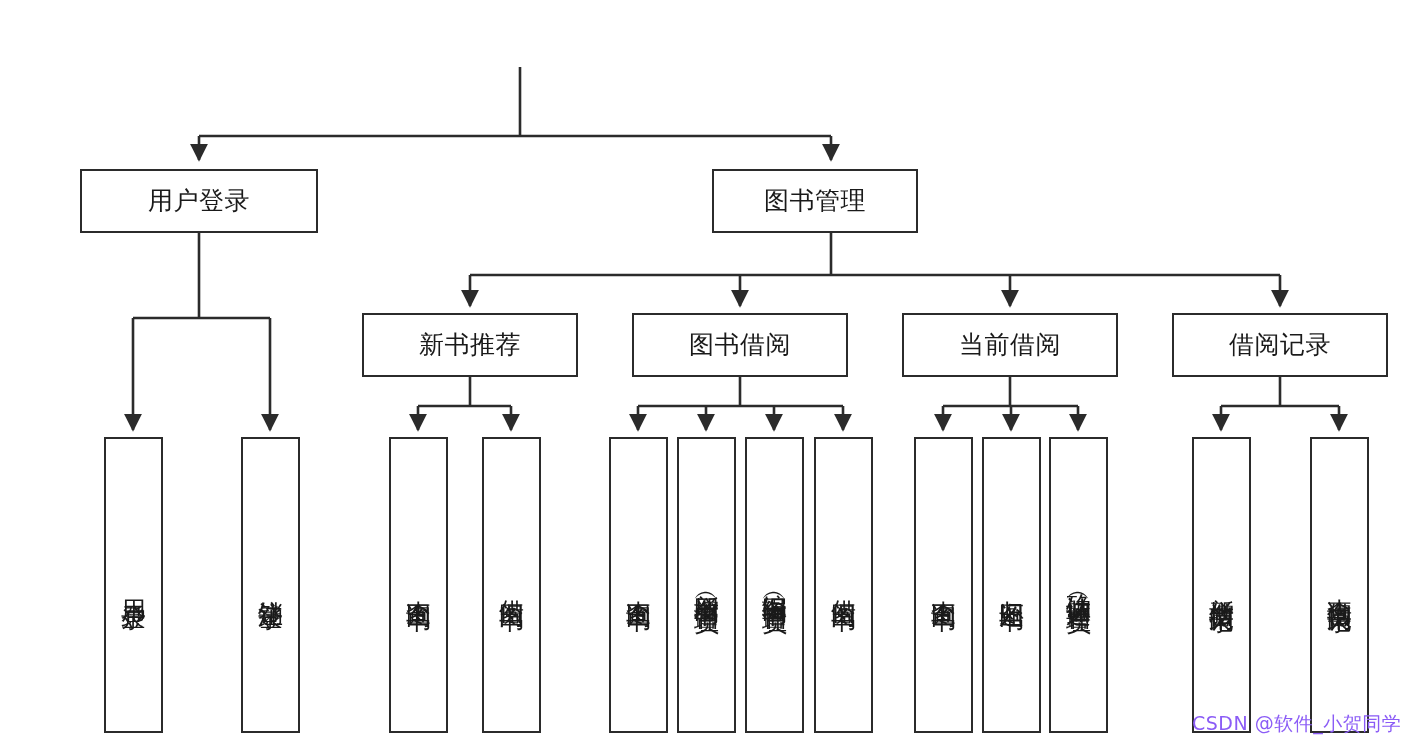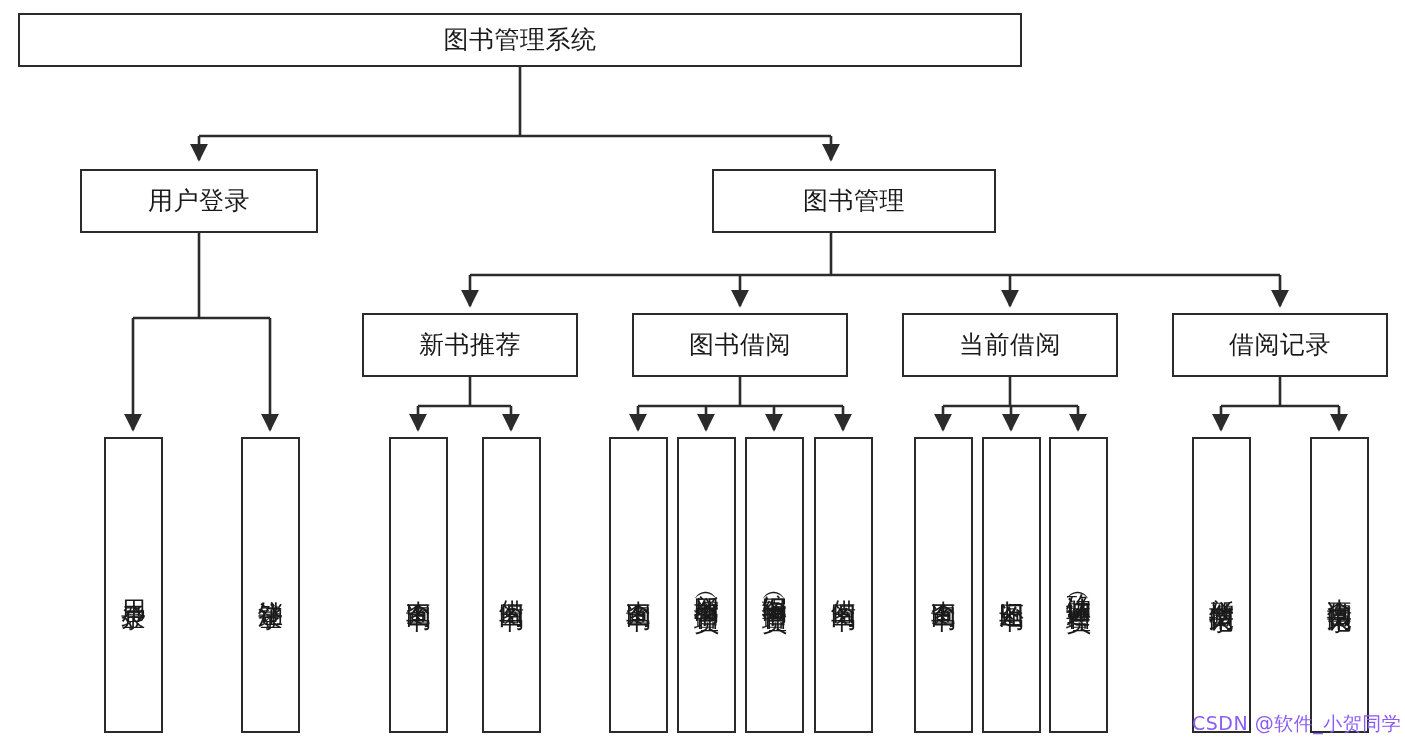--- a/index.html
+++ b/index.html
@@ -120,28 +120,25 @@
       <path d="M 1011 406 L 1011 430" marker-end="url(#arrow)"></path>
       <path d="M 1078 406 L 1078 430" marker-end="url(#arrow)"></path>
 
       <path d="M 1280 377 L 1280 406"></path>
       <path d="M 1221 406 L 1339 406"></path>
       <path d="M 1221 406 L 1221 430" marker-end="url(#arrow)"></path>
       <path d="M 1339 406 L 1339 430" marker-end="url(#arrow)"></path>
     </g>
   </svg>
 
-  <div class="node root horiz" style="left:18px; top:13px; width:1004px; height:54px;">
-    <span class="label">图书管理系统</span>
-  </div>
 
   <div class="node horiz" style="left:80px; top:169px; width:238px; height:64px;">
     <span class="label">用户登录</span>
   </div>
-  <div class="node horiz" style="left:712px; top:169px; width:284px; height:64px;">
+  <div class="node horiz" style="left:712px; top:169px; width:206px; height:64px;">
     <span class="label">图书管理</span>
   </div>
 
   <div class="node horiz" style="left:362px; top:313px; width:216px; height:64px;">
     <span class="label">新书推荐</span>
   </div>
   <div class="node horiz" style="left:632px; top:313px; width:216px; height:64px;">
     <span class="label">图书借阅</span>
   </div>
   <div class="node horiz" style="left:1172px; top:313px; width:216px; height:64px;">

